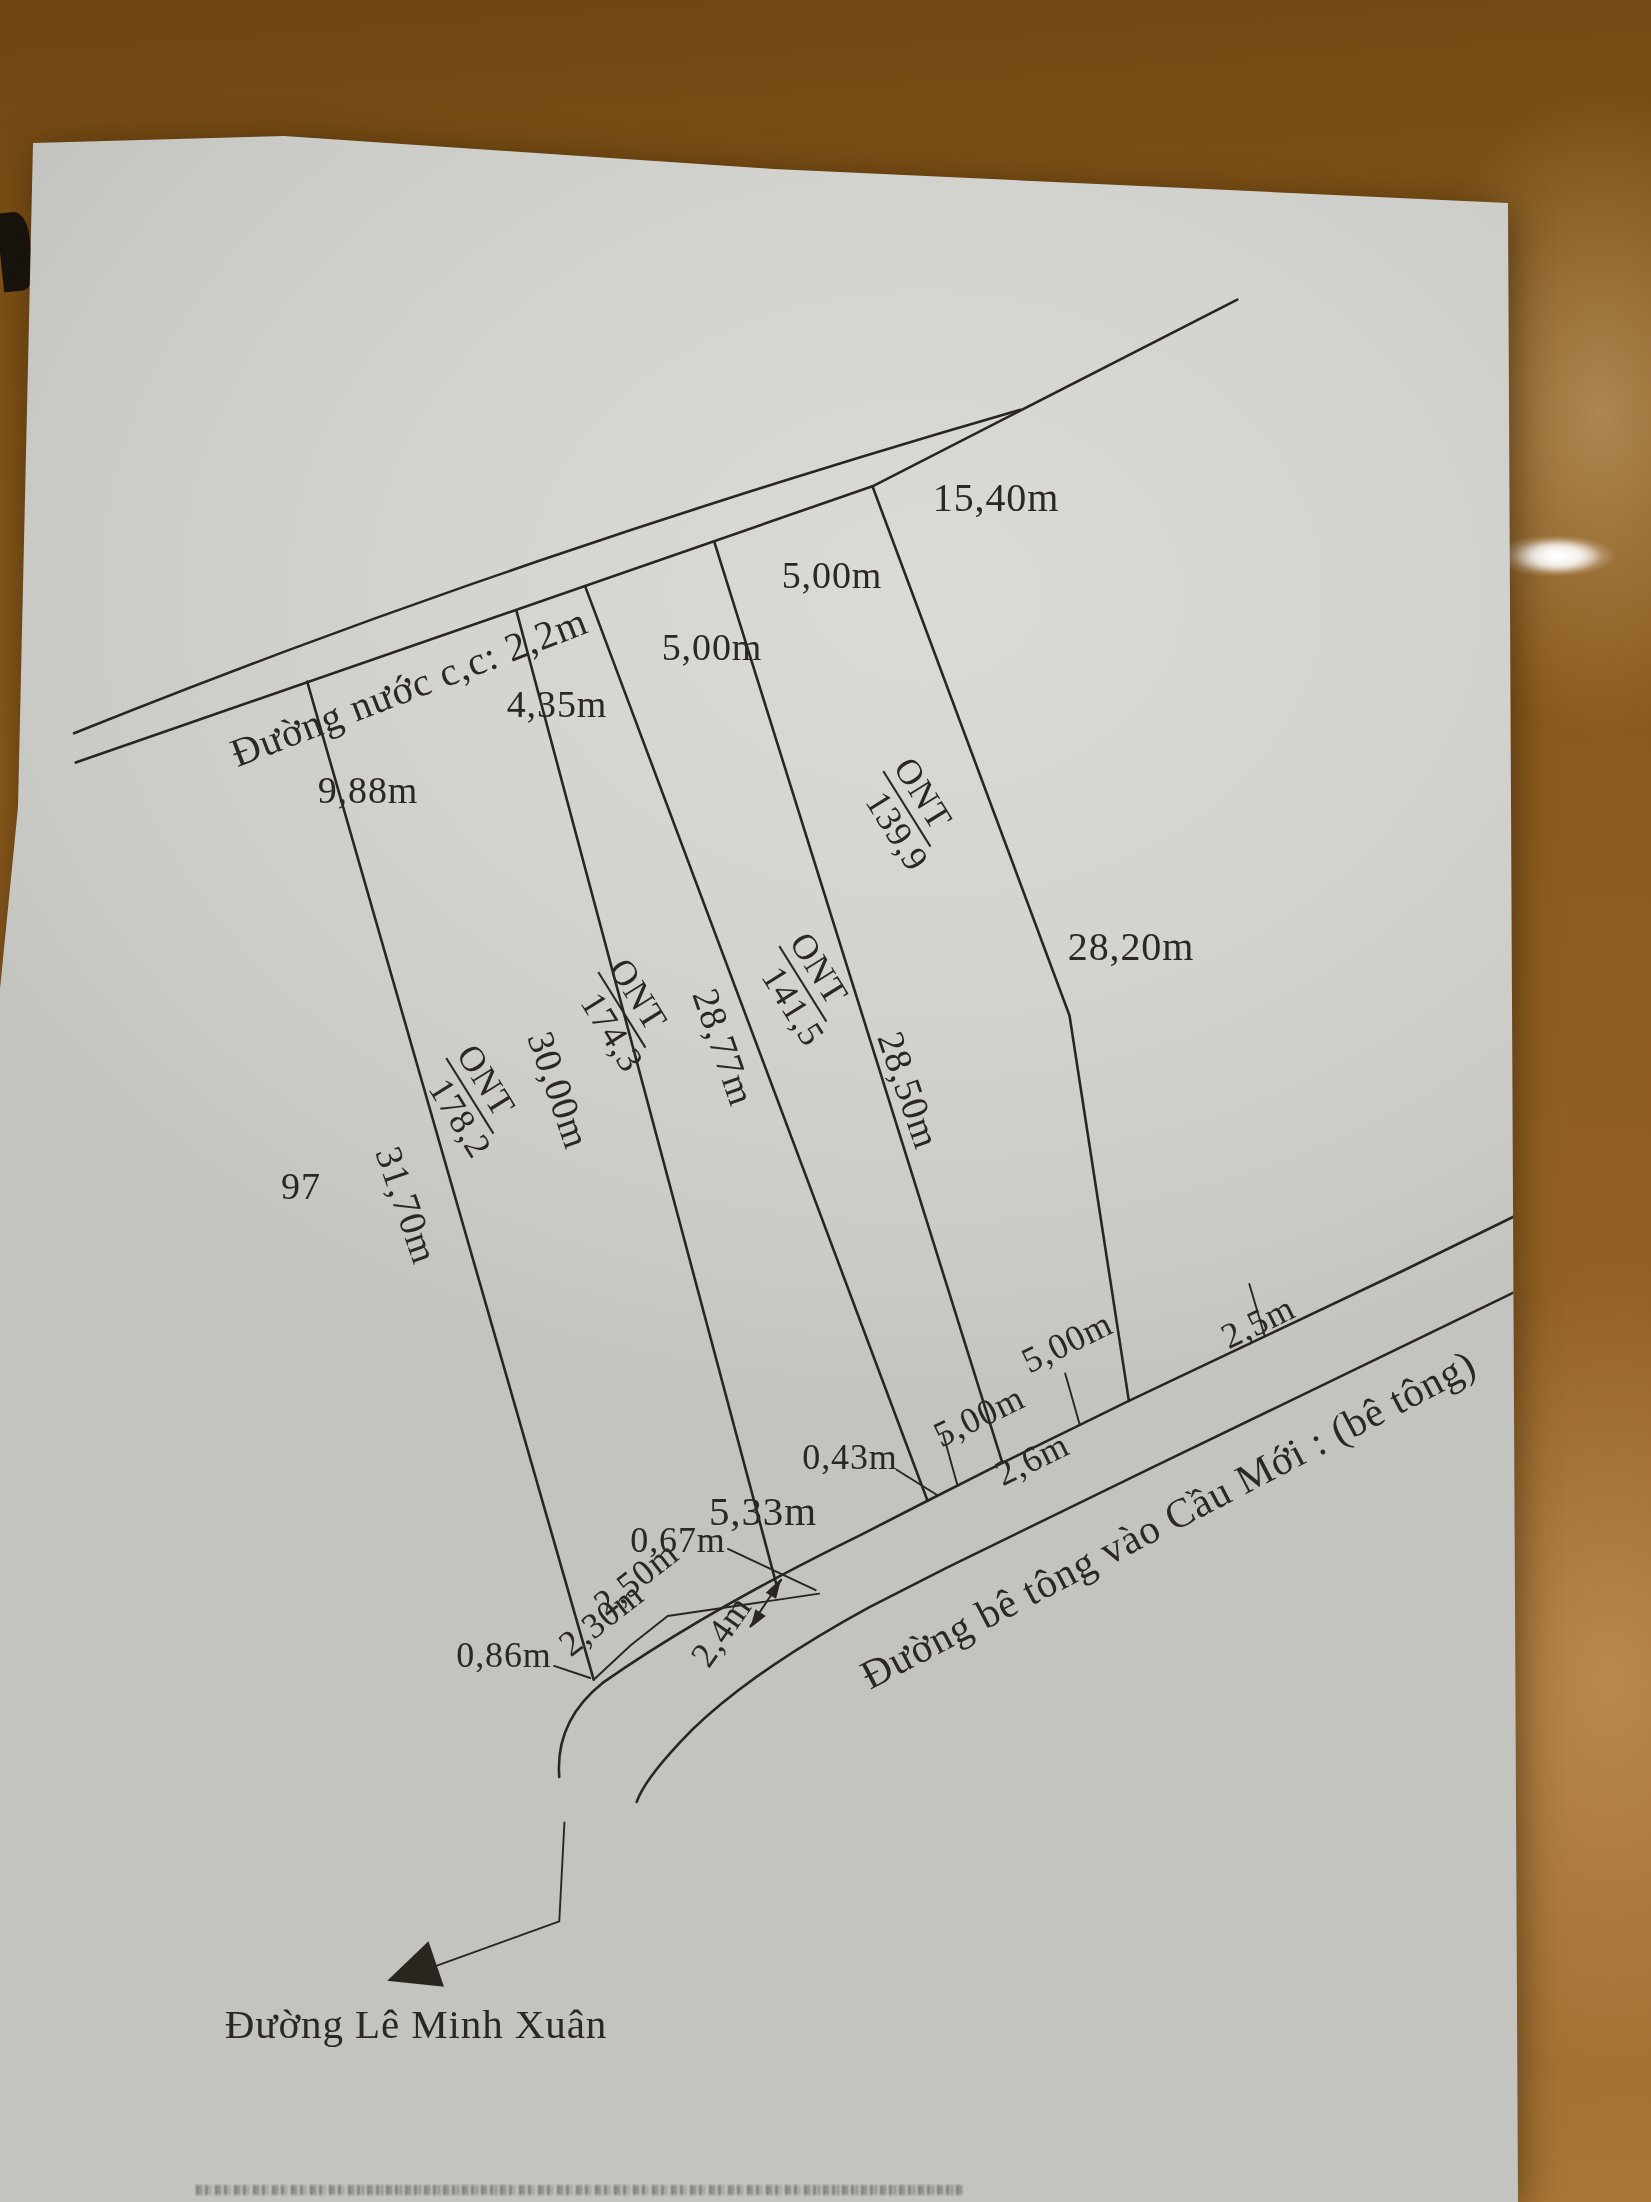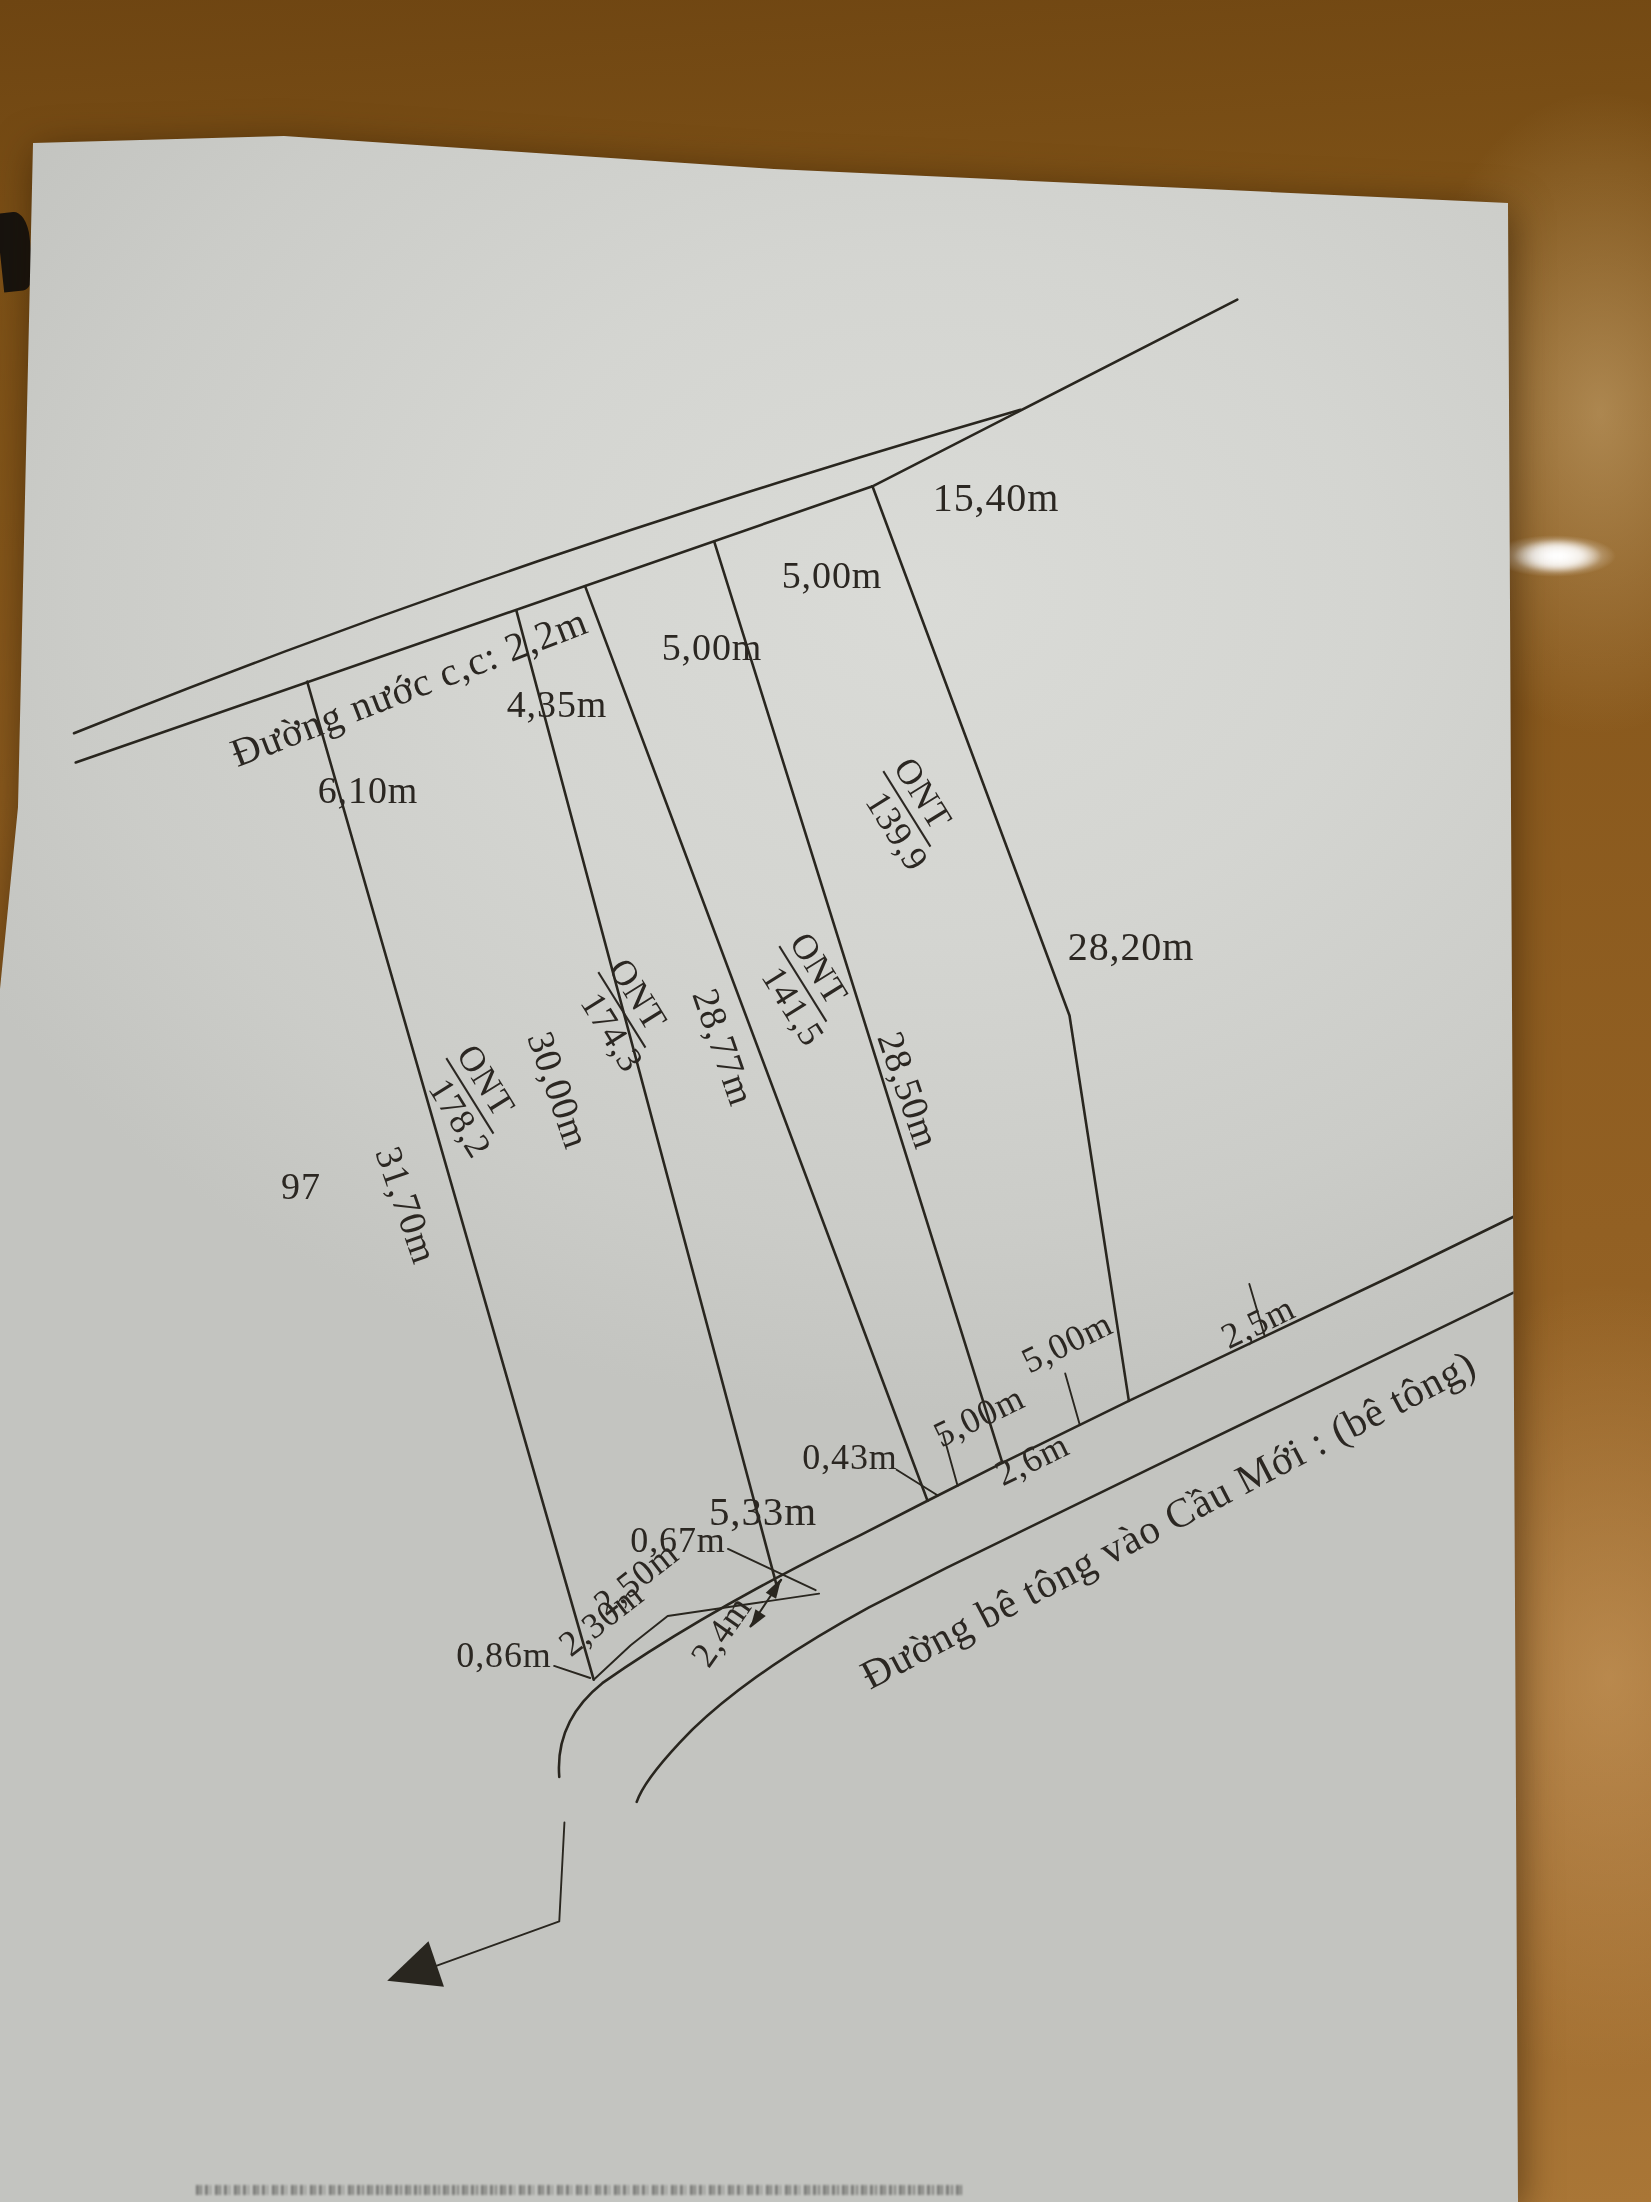--- a/index.html
+++ b/index.html
@@ -87,21 +87,21 @@
           <polygon points="450,2302 516,2309 498,2256"></polygon>
           <polygon points="908,1834 902,1858 890,1851"></polygon>
           <polygon points="872,1892 890,1878 878,1870"></polygon>
         </g>
       </svg>
 
       <div class="lbl" style="left:996px;top:497px;font-size:40px">15,40m</div>
       <div class="lbl" style="left:832px;top:575px;font-size:38px">5,00m</div>
       <div class="lbl" style="left:712px;top:647px;font-size:38px">5,00m</div>
       <div class="lbl" style="left:557px;top:704px;font-size:38px">4,35m</div>
-      <div class="lbl" style="left:368px;top:790px;font-size:38px">6,10m</div>
+      <div class="lbl" style="left:368px;top:790px;font-size:38px">9,88m</div>
 
       <div class="lbl" style="left:409px;top:687px;font-size:40px;transform:translate(-50%,-50%) rotate(-21deg)">Đường nước c,c: 2,2m</div>
 
       <div class="ont" style="left:473px;top:1101px;transform:translate(-50%,-50%) rotate(58deg)">
         <span class="code">ONT</span>
         <span class="area">178,2</span>
       </div>
       <div class="ont" style="left:625px;top:1015px;transform:translate(-50%,-50%) rotate(58deg)">
         <span class="code">ONT</span>
         <span class="area">174,3</span>
@@ -130,18 +130,19 @@
       <div class="lbl" style="left:850px;top:1457px;font-size:36px">0,43m</div>
       <div class="lbl" style="left:763px;top:1511px;font-size:41px">5,33m</div>
       <div class="lbl" style="left:678px;top:1540px;font-size:36px">0,67m</div>
       <div class="lbl" style="left:636px;top:1578px;font-size:36px;transform:translate(-50%,-50%) rotate(-38deg)">2,50m</div>
       <div class="lbl" style="left:601px;top:1619px;font-size:36px;transform:translate(-50%,-50%) rotate(-38deg)">2,30m</div>
       <div class="lbl" style="left:721px;top:1631px;font-size:36px;transform:translate(-50%,-50%) rotate(-55deg)">2,4m</div>
       <div class="lbl" style="left:504px;top:1655px;font-size:36px">0,86m</div>
 
       <div class="lbl" style="left:1168px;top:1519px;font-size:41px;transform:translate(-50%,-50%) rotate(-27.5deg)">Đường bê tông vào Cầu Mới : (bê tông)</div>
 
+      <div class="lbl" style="left:416px;top:2024px;font-size:41px">Đường Lê Minh Xuân</div>
 
       <div class="fine-print"></div>
     </div>
   </div>
 </div>
 
 
 </body></html>

